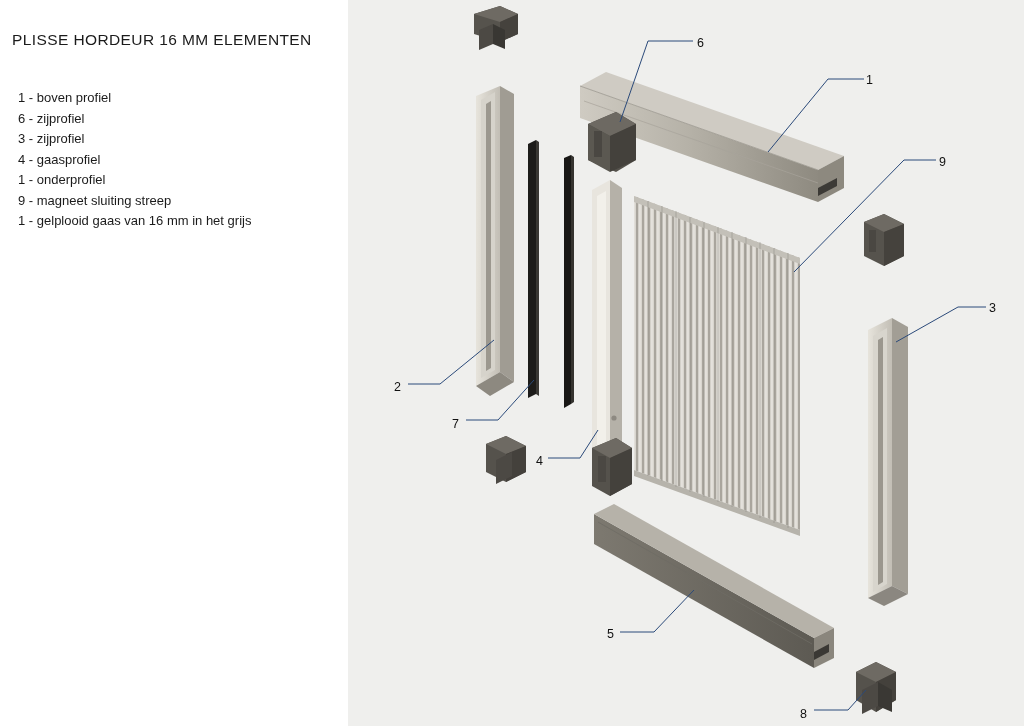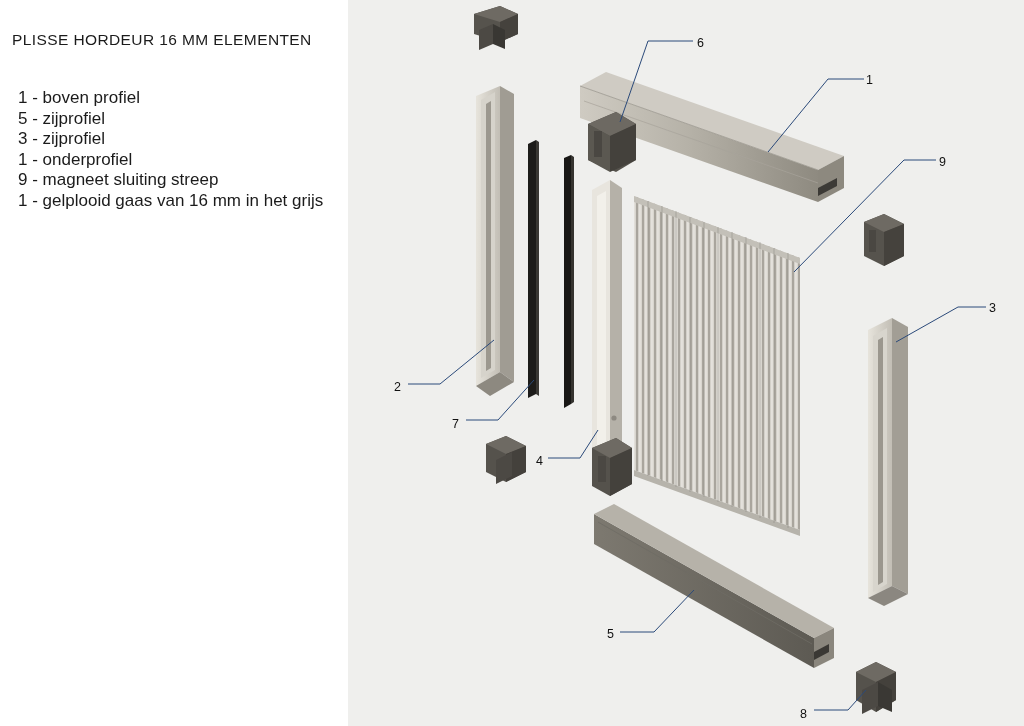--- a/index.html
+++ b/index.html
@@ -40,21 +40,21 @@
     font-weight: 400;
     white-space: nowrap;
   }
   #legend-list {
     position: absolute;
     left: 18px;
     top: 88px;
     width: 320px;
   }
   .legend-item {
-    font-size: 17px;
+    font-size: 13px;
     color: #1b1b1b;
     line-height: 20.5px;
     white-space: nowrap;
   }
 
   
   #diagram {
     position: absolute;
     left: 348px;
     top: 0;
@@ -82,22 +82,23 @@
 </style>
 </head>
 <body>
 
 <div id="page">
 
   <div id="legend">
     <div id="legend-title">PLISSE HORDEUR 16 MM ELEMENTEN</div>
     <div id="legend-list">
       <div class="legend-item">1 - boven profiel</div>
-      <div class="legend-item">5 - zijprofiel</div>
+      <div class="legend-item">6 - zijprofiel</div>
       <div class="legend-item">3 - zijprofiel</div>
+      <div class="legend-item">4 - gaasprofiel</div>
       <div class="legend-item">1 - onderprofiel</div>
       <div class="legend-item">9 - magneet sluiting streep</div>
       <div class="legend-item">1 - gelplooid gaas van 16 mm in het grijs</div>
     </div>
   </div>
 
   <div id="diagram">
 
     <svg id="diagram-svg" viewBox="0 0 676 726" xmlns="http://www.w3.org/2000/svg">
       <defs>

